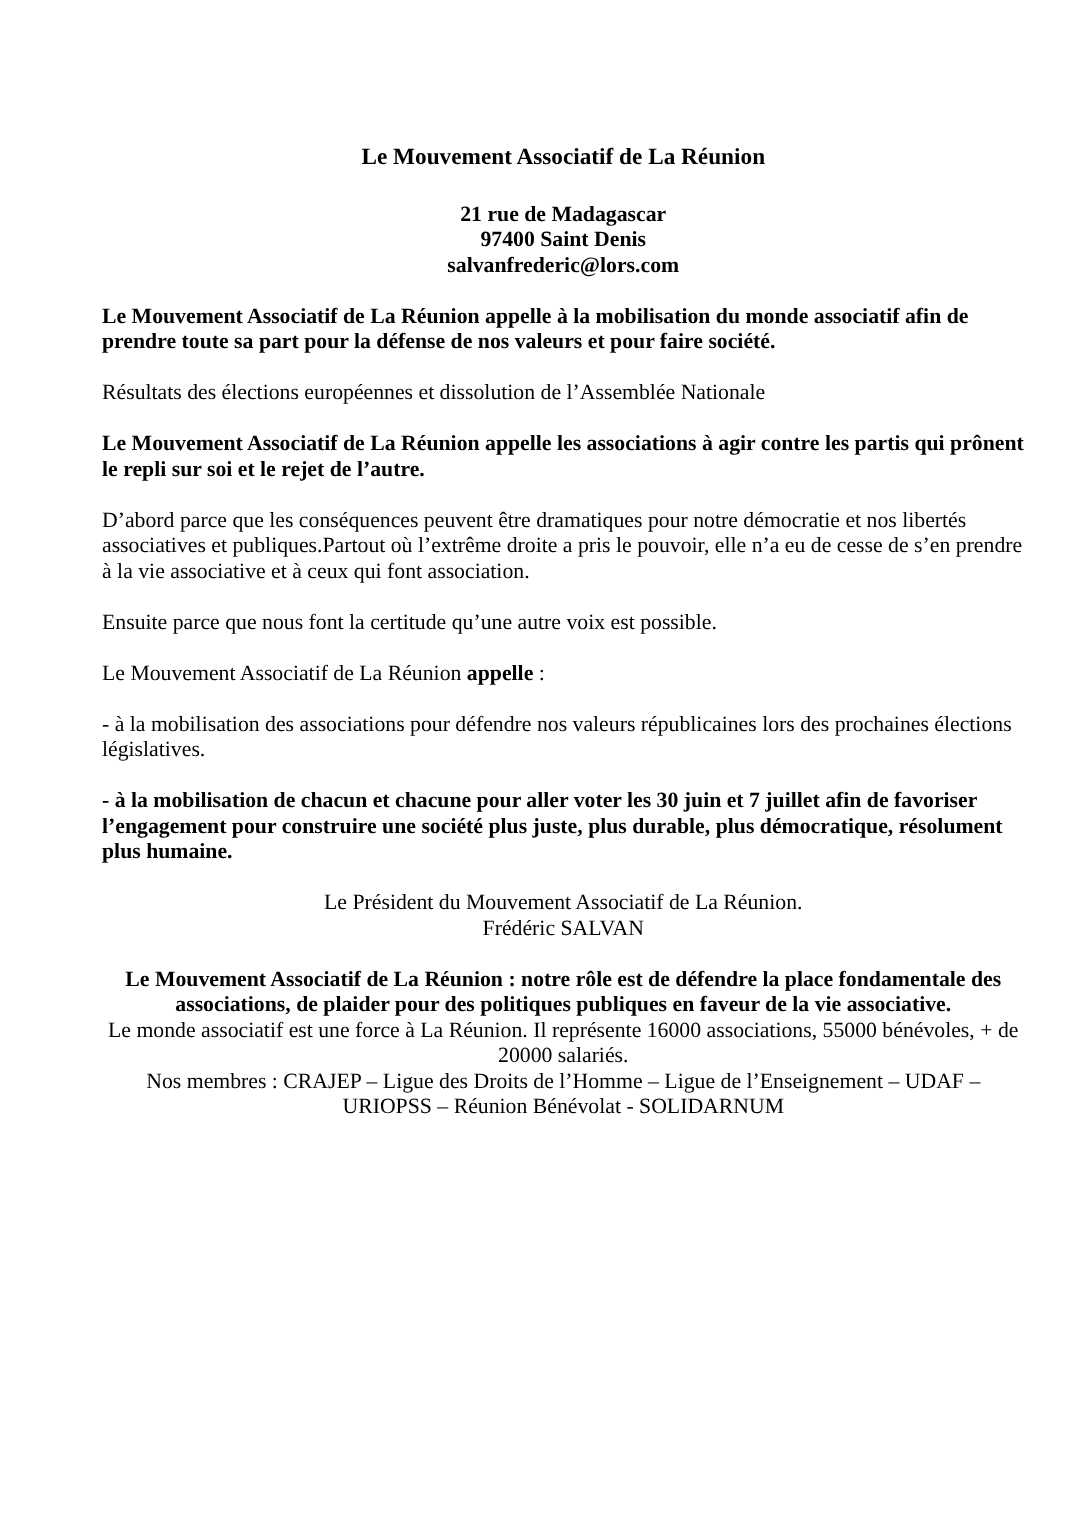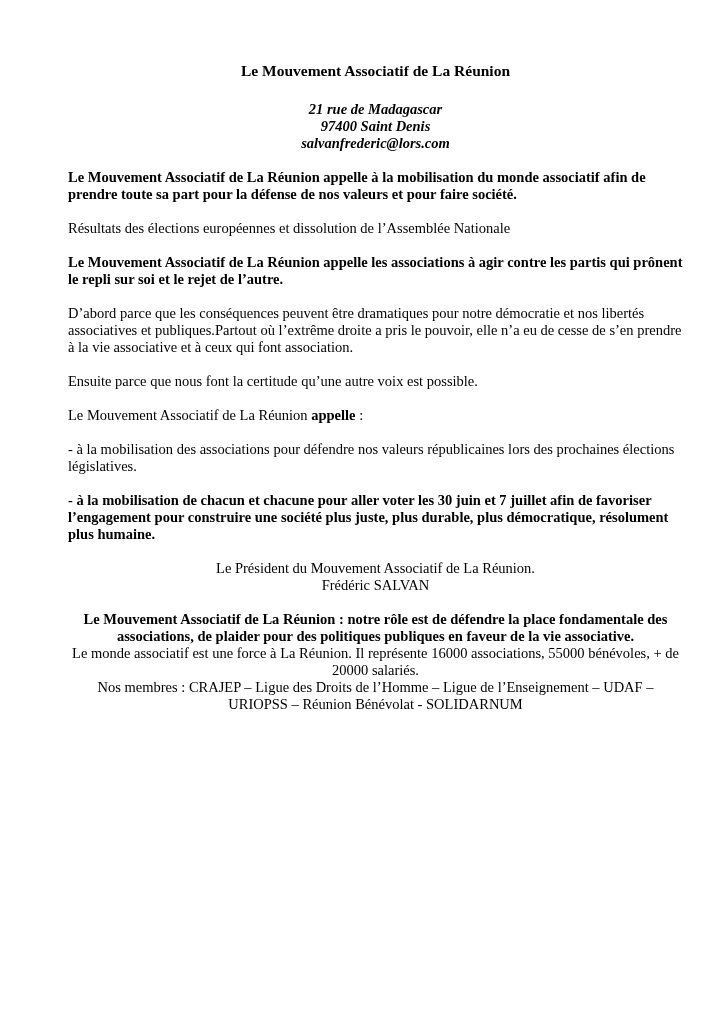--- a/index.html
+++ b/index.html
@@ -10,37 +10,37 @@
   .page {
     position: relative;
     width: 725px;
     height: 1024px;
     box-sizing: border-box;
     background: #ffffff;
     color: #000000;
     font-family: "Liberation Serif", "DejaVu Serif", serif;
     font-size: 14.5px;
     line-height: 17px;
-    padding: 61px 42px 30px 68px;
+    padding: 95px 42px 30px 68px;
     overflow: hidden;
     text-align: left;
   }
   .org-title {
     font-size: 15.5px;
     line-height: 19px;
     font-weight: bold;
     text-align: center;
     margin: 0 0 21px 0;
   }
   .contact-block {
     text-align: center;
     font-weight: bold;
     margin: 0;
   }
-  .contact-block .line { display: block; font-style: italic; }
+  .contact-block .line { display: block; }
   .date-line {
     text-align: center;
     margin: 32px 0 0 0;
   }
   p.para {
     margin: 17px 0 0 0;
     padding: 0;
   }
   .bold { font-weight: bold; }
   .block { display: block; text-align: center; }

